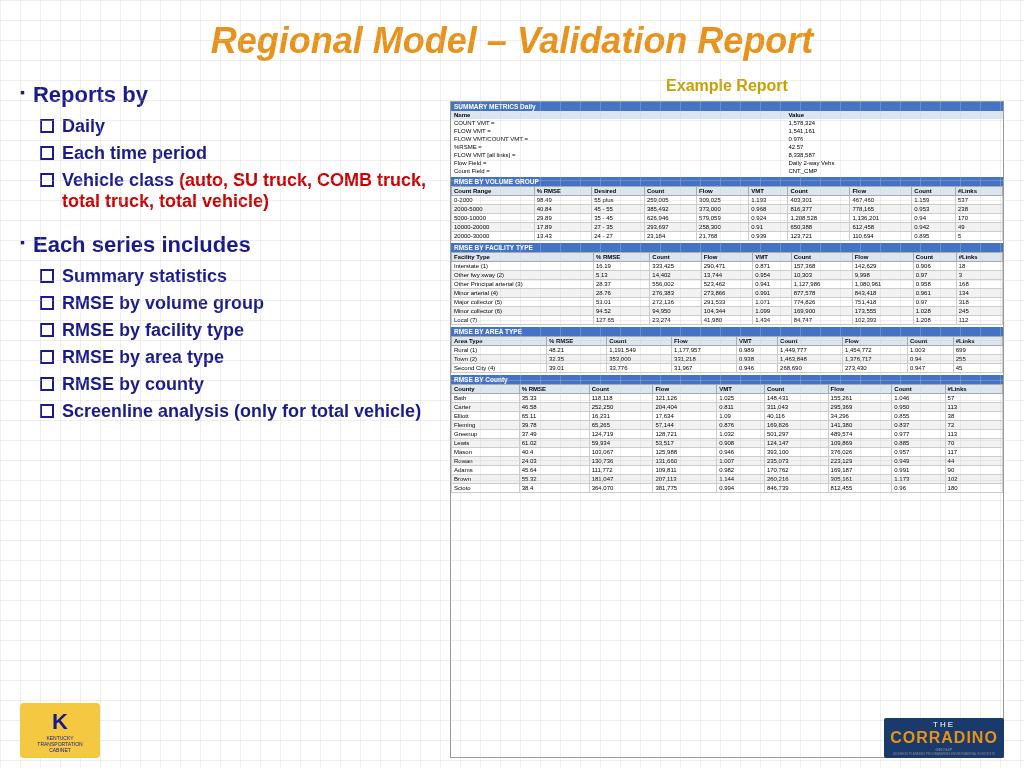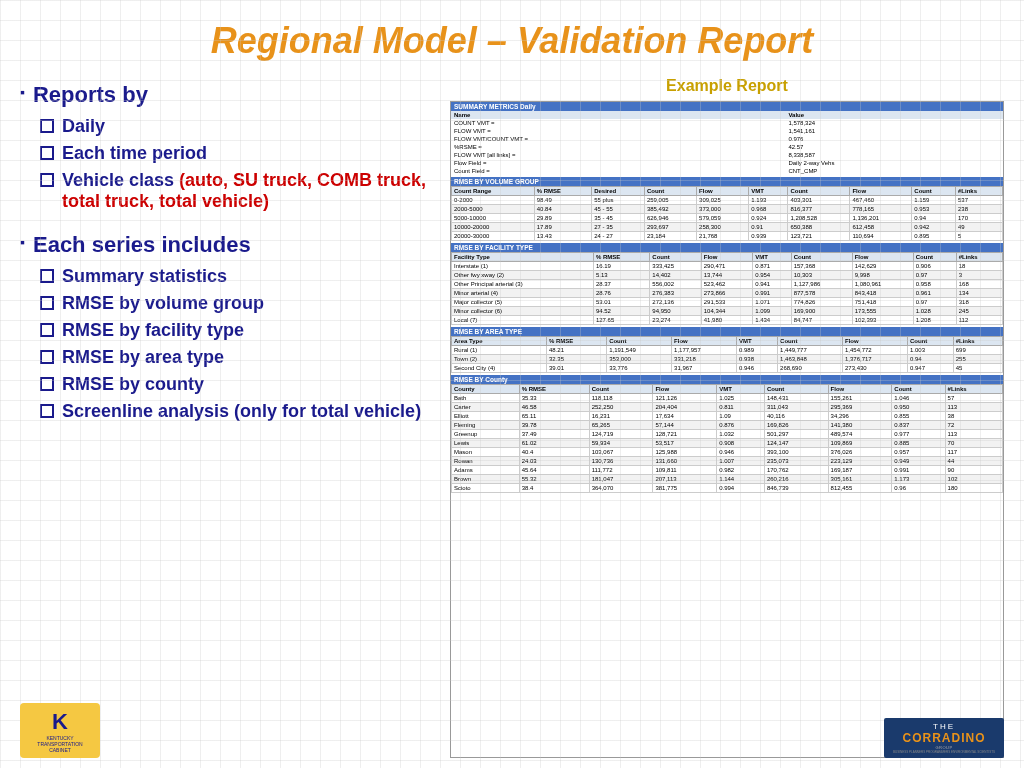--- a/index.html
+++ b/index.html
@@ -210,21 +210,21 @@
       border-radius: 2px;
       margin-left: 27px;
     }
     .corradino-the {
       color: white;
       font-size: 8px;
       letter-spacing: 2px;
     }
     .corradino-name {
       color: #e8921a;
-      font-size: 12px;
+      font-size: 16px;
       font-weight: bold;
       letter-spacing: 1px;
     }
     .corradino-sub {
       color: #aaa;
       font-size: 4px;
       letter-spacing: 0.5px;
     }
   </style>
 </head>

